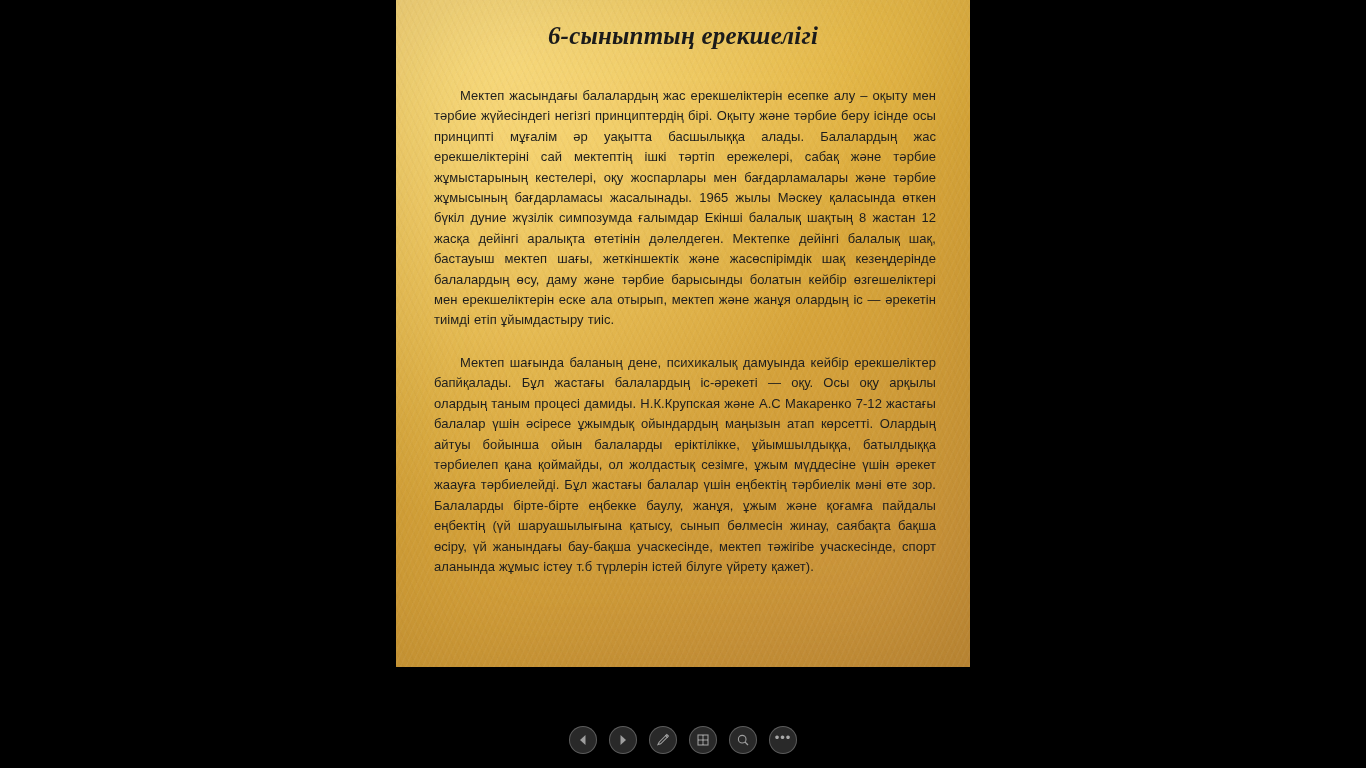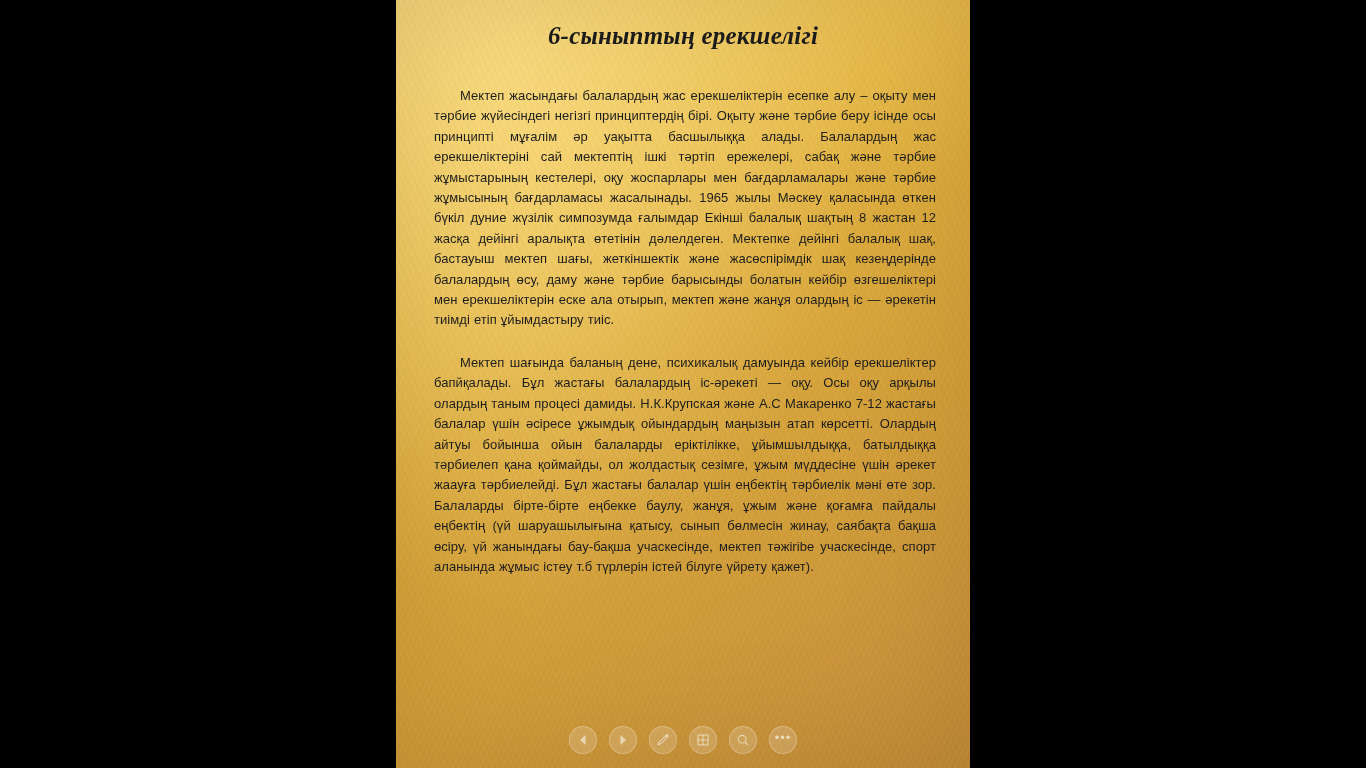--- a/index.html
+++ b/index.html
@@ -16,21 +16,21 @@
     width: 1366px;
     height: 768px;
     background: #000000;
   }
   
   .slide {
     position: absolute;
     left: 396px;
     top: 0px;
     width: 574px;
-    height: 768px;
+    height: 667px;
     background:
       radial-gradient(ellipse at 20% 8%, rgba(255,230,150,0.55) 0%, rgba(255,230,150,0) 55%),
       linear-gradient(152deg,
          #f6d87a 0%,
          #f3cf62 12%,
          #e9bd4c 28%,
          #dcab3c 44%,
          #d5a23a 58%,
          #cf9b39 72%,
          #c9933a 86%,

